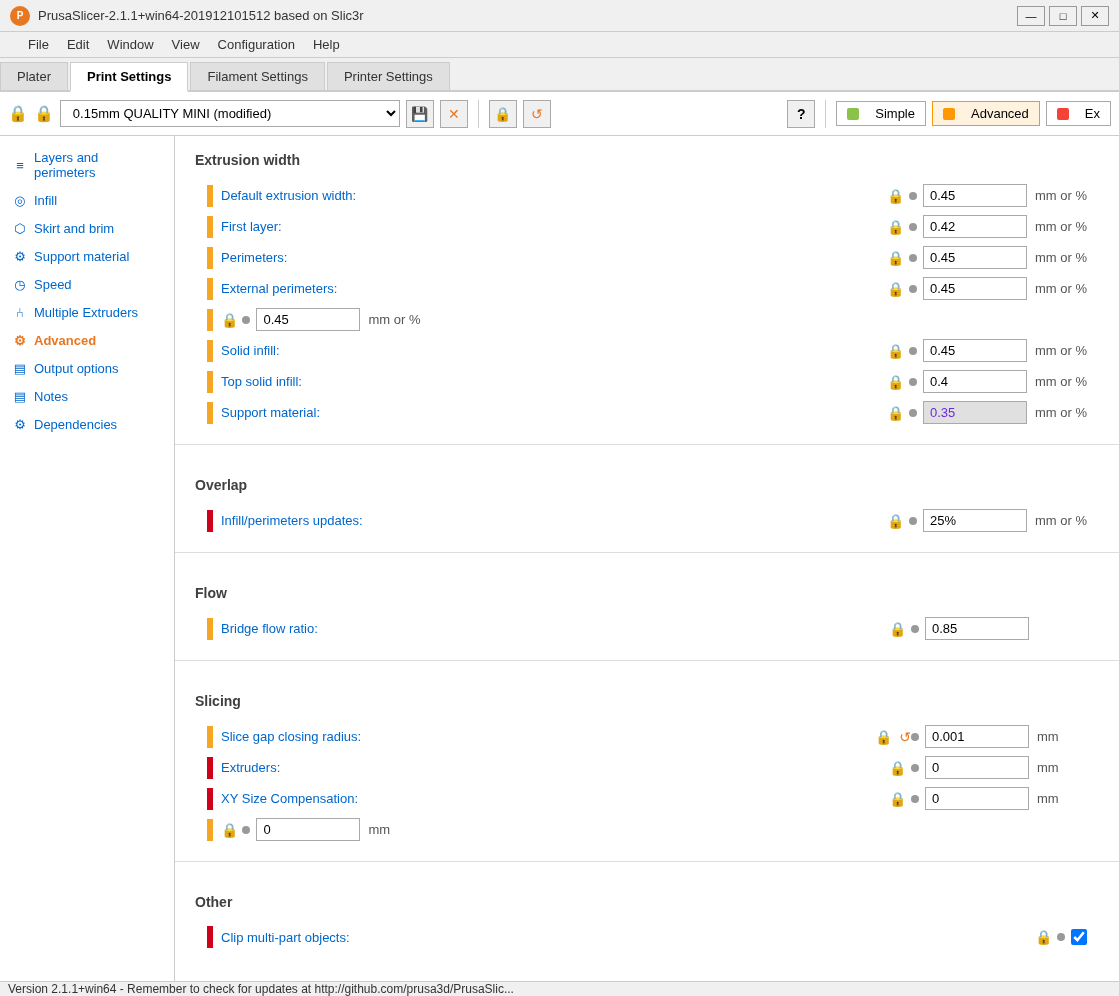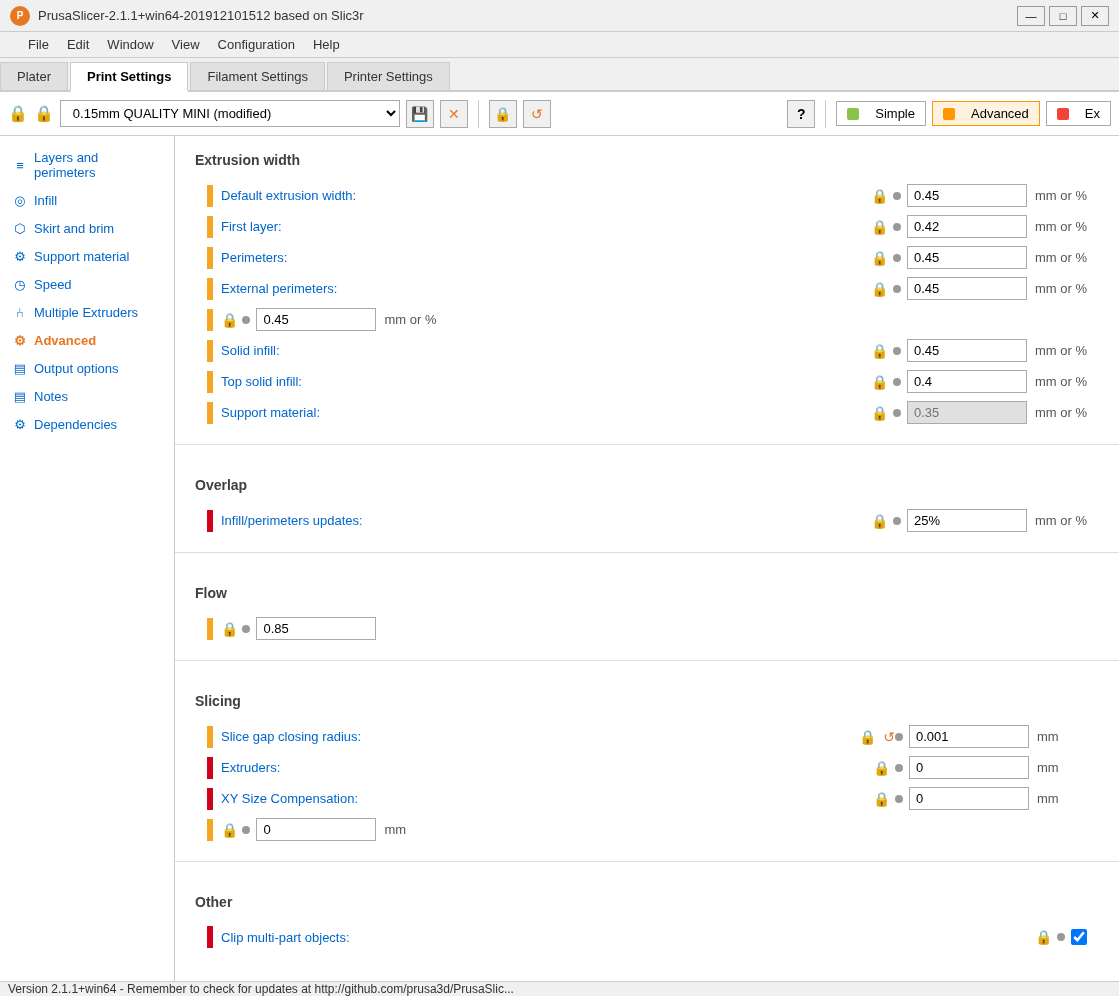--- a/index.html
+++ b/index.html
@@ -48,22 +48,22 @@
     .section { padding: 16px 20px 8px 20px; }
     .section-title { font-size: 14px; font-weight: bold; color: #404040; margin-bottom: 12px; }
     .section-divider { border: none; border-top: 1px solid #ddd; margin: 8px 0 16px 0; }
 
     
     .setting-row { display: flex; align-items: center; padding: 4px 12px; min-height: 30px; }
     .setting-color { width: 6px; height: 22px; margin-right: 8px; flex-shrink: 0; }
     .setting-label { flex: 1; color: #0066cc; font-size: 13px; min-width: 200px; }
     .setting-lock { color: #e87722; font-size: 14px; margin-right: 4px; cursor: pointer; }
     .setting-dot { width: 8px; height: 8px; border-radius: 50%; background: #999; margin-right: 6px; flex-shrink: 0; }
-    .setting-input { width: 120px; padding: 3px 6px; border: 1px solid #aaa; font-size: 13px; background: white; }
-    .setting-input.disabled { background: #e0e0e0; color: #737373; }
+    .setting-input { width: 104px; padding: 3px 6px; border: 1px solid #aaa; font-size: 13px; background: white; }
+    .setting-input.disabled { background: #e0e0e0; color: #6d28d9; }
     .setting-unit { margin-left: 8px; color: #555; font-size: 13px; min-width: 50px; }
 
     
     .content::-webkit-scrollbar { width: 14px; }
     .content::-webkit-scrollbar-track { background: #f5f5f5; }
     .content::-webkit-scrollbar-thumb { background: #c0c0c0; border: 2px solid #f5f5f5; }
 
     
     .statusbar { background: #f0f0f0; border-top: 1px solid #ccc; padding: 0 8px; font-size: 12px; color: #333; }
 
@@ -270,20 +270,21 @@
       </div>
     </div>
 
     <hr class="section-divider">
 
     <div class="section">
       <div class="section-title">Flow</div>
 
       <div class="setting-row">
         <div class="setting-color" style="background:#f5a623;"></div>
+        <span class="setting-label">Bridge flow ratio:</span>
         <span class="setting-lock lock-gray">🔒</span>
         <div class="setting-dot"></div>
         <input class="setting-input" type="text" value="0.85" style="">
         <span class="setting-unit"></span>
       </div>
     </div>
 
     <hr class="section-divider">
 
     <div class="section">

